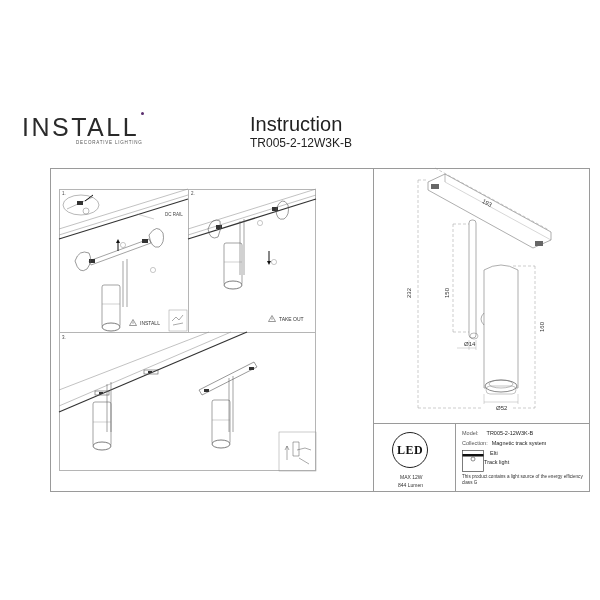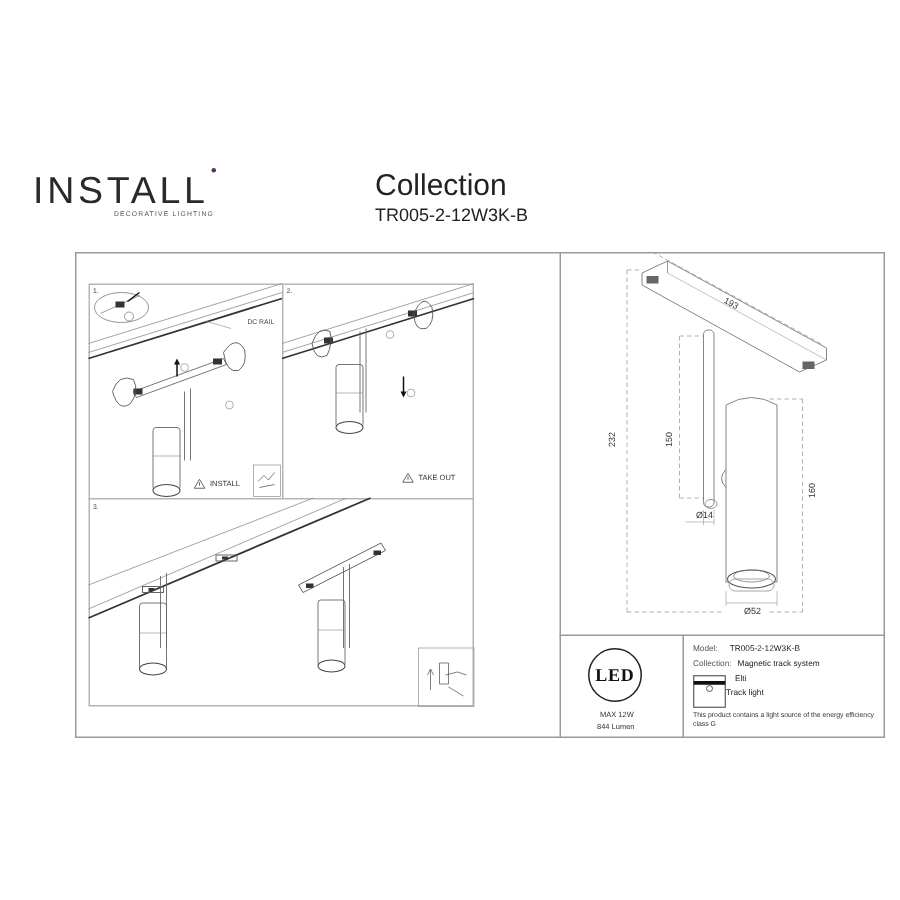--- a/index.html
+++ b/index.html
@@ -26,21 +26,21 @@
   svg { position:absolute; overflow:visible; }
 </style>
 </head>
 <body>
 
 <div class="abs logo">
   <span>INSTALL</span>
 </div>
 <div class="abs" style="left:141px;top:112px;width:3px;height:3px;border-radius:50%;background:#5a2d6e;"></div>
 <div class="abs logo-sub">DECORATIVE LIGHTING</div>
-<div class="abs doc-title">Collection</div>
+<div class="abs doc-title">Instruction</div>
 <div class="abs doc-model">TR005-2-12W3K-B</div>
 
 <div class="abs frame"></div>
 <div class="abs vdiv"></div>
 <div class="abs hdiv-right"></div>
 <div class="abs vdiv-spec"></div>
 
 <div class="abs steps-box"></div>
 <div class="abs step-vdiv"></div>
 <div class="abs step-hdiv"></div>

